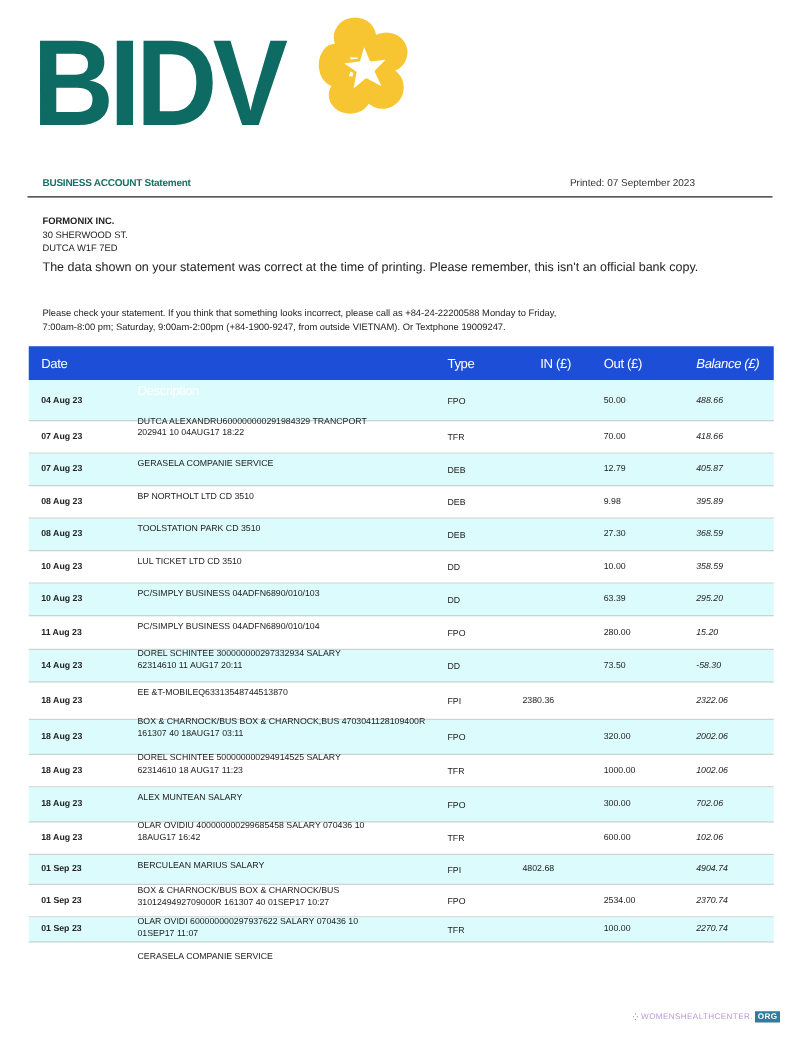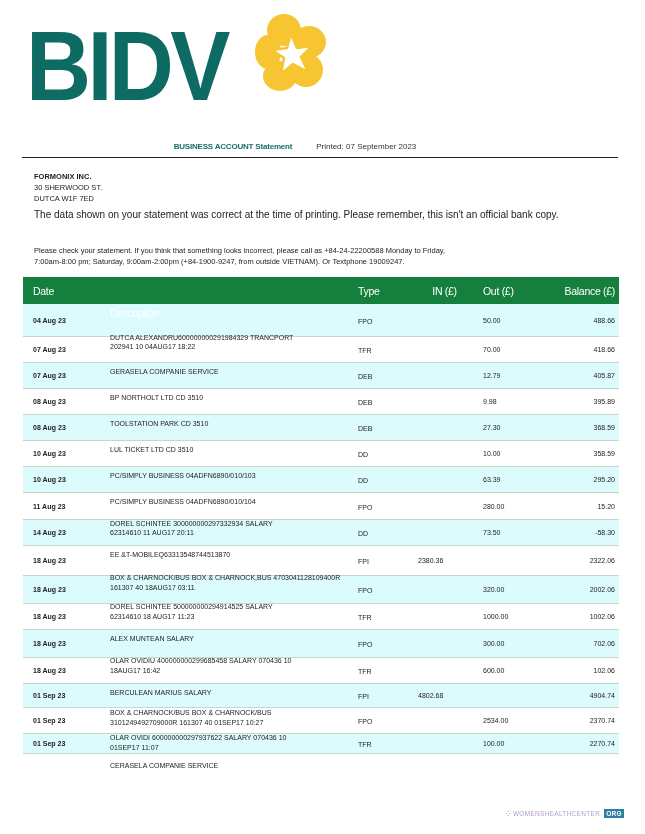--- a/index.html
+++ b/index.html
@@ -3,43 +3,43 @@
 <meta charset="utf-8">
 <style>
   * { box-sizing: border-box; margin: 0; padding: 0; }
   html, body { width: 645px; height: 834px; background: #ffffff; overflow: hidden; }
   body { font-family: "Liberation Sans", sans-serif; color: #222; position: relative; }
 
   .logo { position: absolute; left: 26px; top: 12px; height: 100px; display: flex; align-items: flex-start; }
   .logo-text { font-family: "Liberation Sans", sans-serif; font-weight: bold; font-size: 98px; color: #0e6b63; letter-spacing: -4px; line-height: 100px; margin-top: 4px; transform: scaleX(0.92); transform-origin: left; }
   .logo-flower { position: absolute; left: 228px; top: 0px; width: 74px; height: 80px; }
 
-  .header-row { position: absolute; left: 34px; right: 27px; top: 142px; display: flex; justify-content: center; font-size: 8px; gap: 24px; }
+  .header-row { position: absolute; left: 34px; right: 27px; top: 142px; display: flex; justify-content: space-between; font-size: 8px; gap: 24px; }
   .statement-title { color: #1a6e66; font-weight: bold; letter-spacing: -0.2px; }
   .printed { color: #333; margin-right: 62px; }
   .rule { position: absolute; left: 22px; right: 27px; top: 157px; border-top: 1.5px solid #222; }
 
   .account-block { position: absolute; left: 34px; top: 171px; font-size: 7.5px; line-height: 11px; color: #222; display: flex; }
   .company { width: 113px; }
   .company .name { font-weight: bold; }
   .acct-info { }
 
   .note1 { position: absolute; left: 34px; top: 209px; font-size: 10px; color: #222; }
   .note2 { position: absolute; left: 34px; top: 245px; width: 420px; font-size: 7.5px; line-height: 11px; color: #222; }
 
   .table { position: absolute; left: 23px; top: 277px; width: 596px; border-collapse: collapse; }
-  .thead { display: flex; background: #15803d; color: #fff; height: 27px; align-items: center; font-size: 10.5px; letter-spacing: -0.3px; }
+  .thead { display: flex; background: #1d4ed8; color: #fff; height: 27px; align-items: center; font-size: 10.5px; letter-spacing: -0.3px; }
   .row { display: flex; align-items: center; border-bottom: 1px solid #c9d6d0; font-size: 7px; color: #222; }
   .row.alt { background: #dcfbfd; }
   .c-date { width: 81px; padding-left: 10px; font-weight: bold; }
   .c-desc { width: 254px; padding-left: 6px; line-height: 9.5px; margin-top: 44px; }
   .c-type { width: 60px; }
   .c-in { width: 65px; }
   .c-out { width: 74px; text-align: left; }
-  .c-bal { width: 62px; text-align: right; padding-right: 0; }
+  .c-bal { width: 62px; padding-right: 0; font-style: italic; }
   .thead .c-date { font-weight: normal; }
   .thead .c-desc { line-height: normal; }
   .thead .c-in { text-align: center; padding-right: 12px; }
   .thead .c-bal { padding-right: 4px; }
   .row .c-bal { padding-right: 4px; }
   .row .c-type { padding-top: 2px; }
 
   .watermark { position: absolute; left: 506px; top: 809px; display: flex; align-items: center; font-size: 6.5px; letter-spacing: 0.3px; }
   .wm-dots { color: #6a5fa8; font-size: 7px; margin-right: 2px; }
   .wm-text { color: #b59ad4; }

